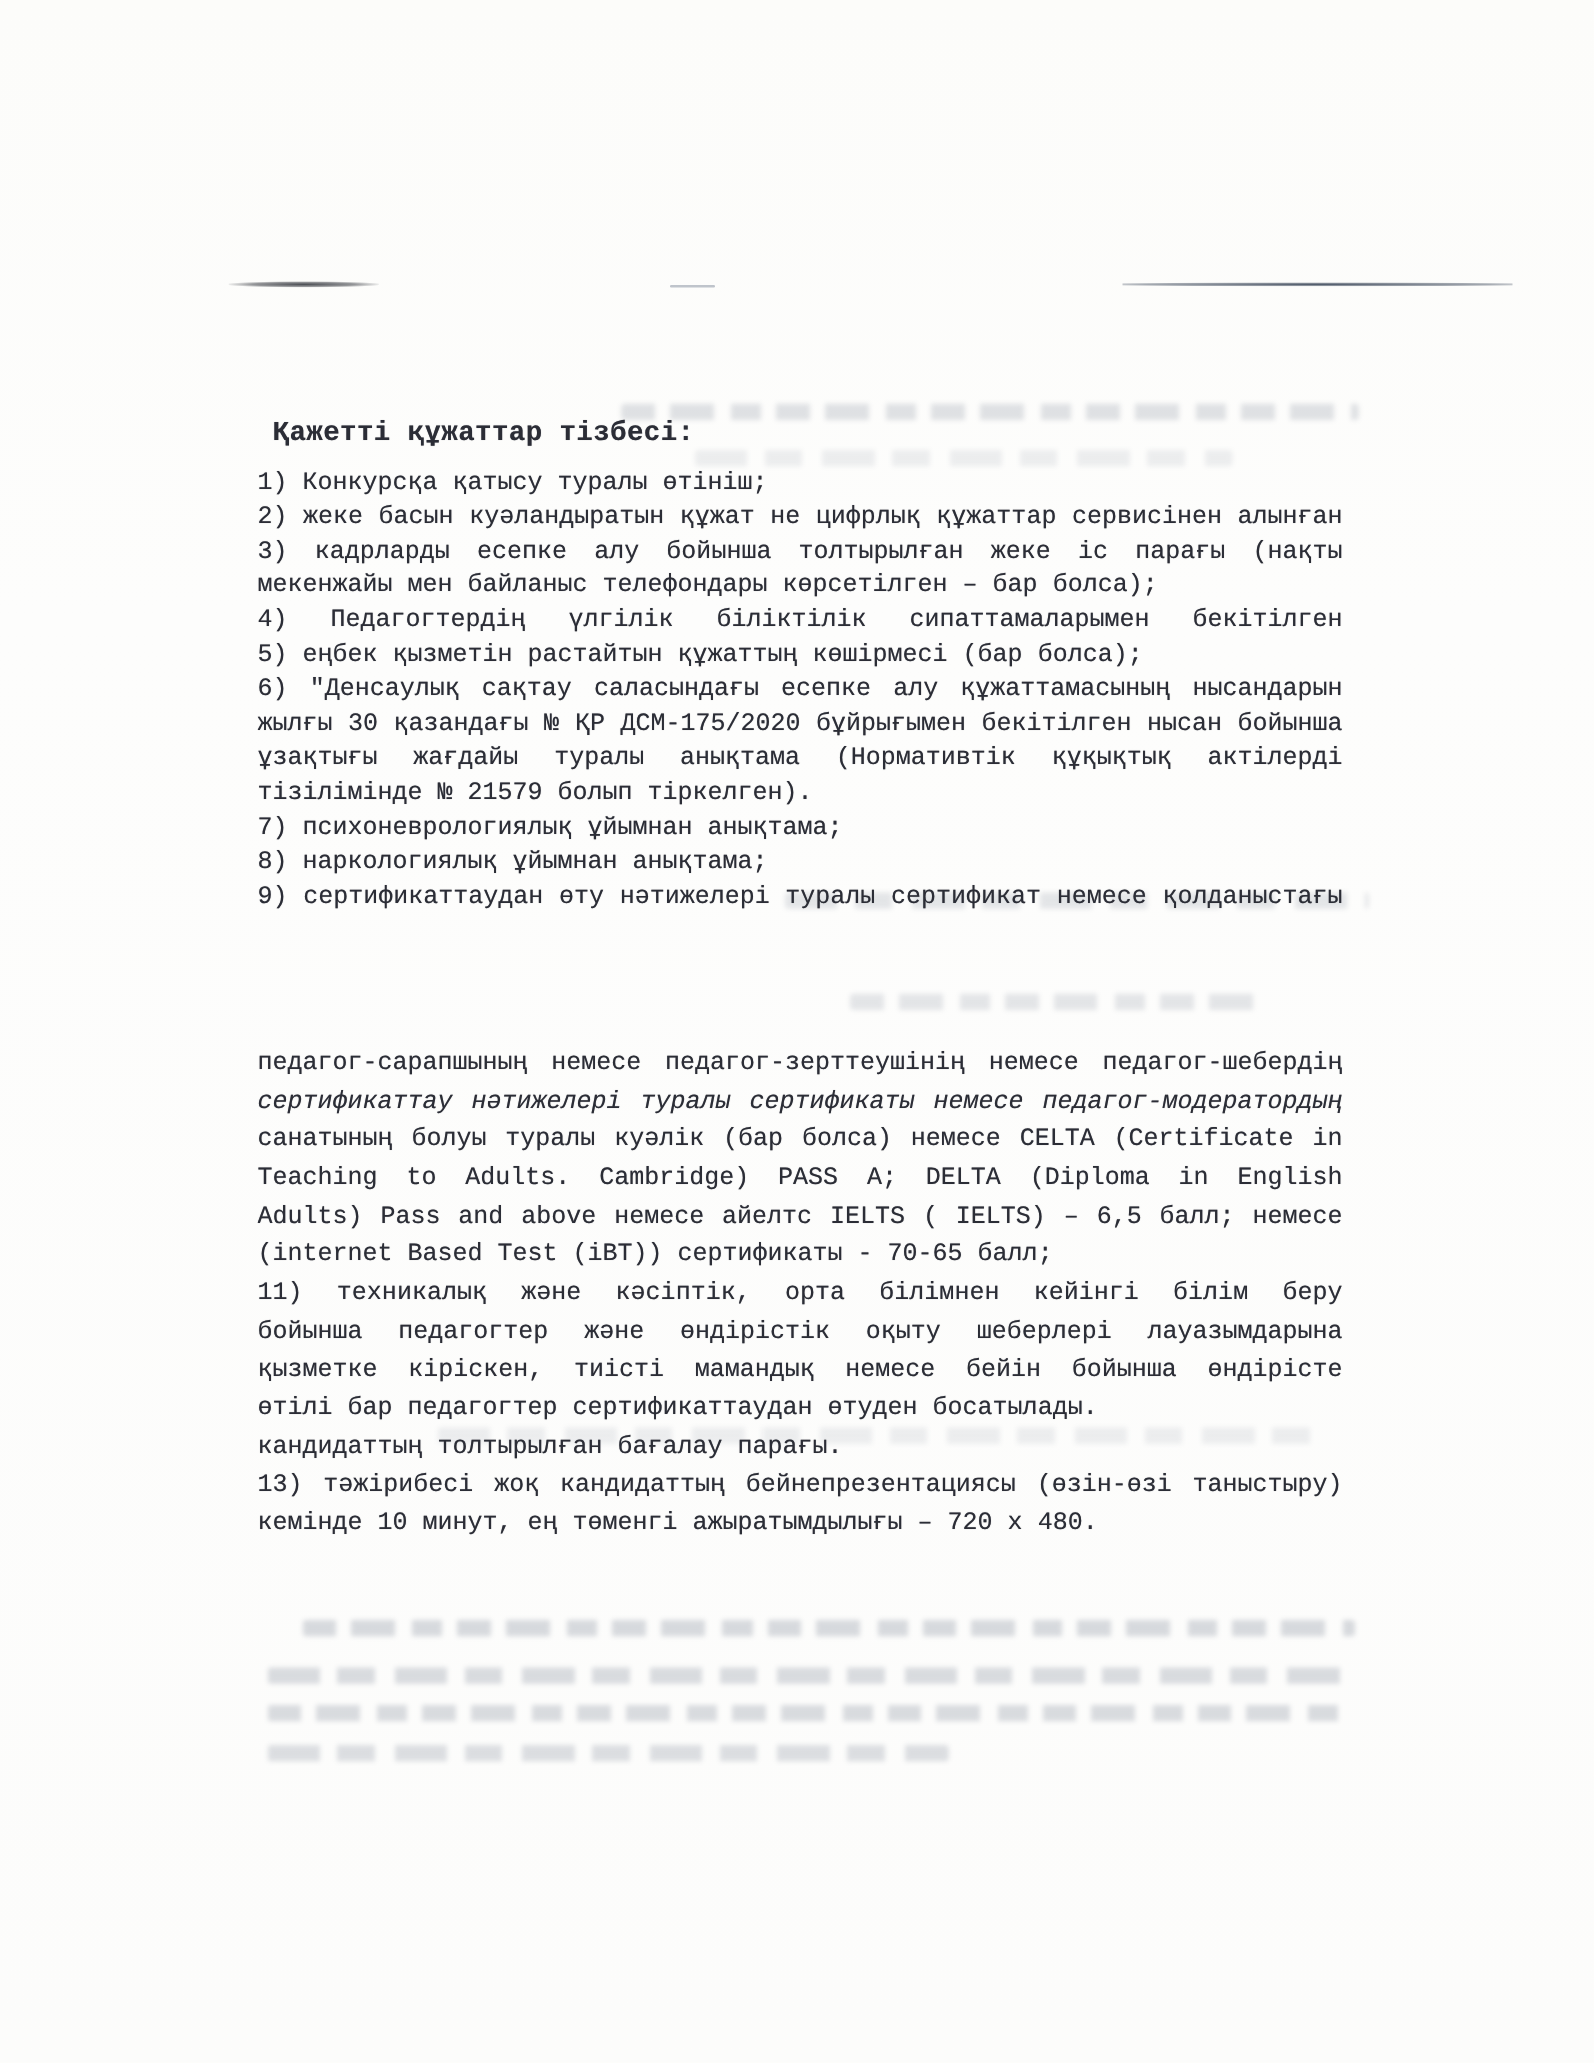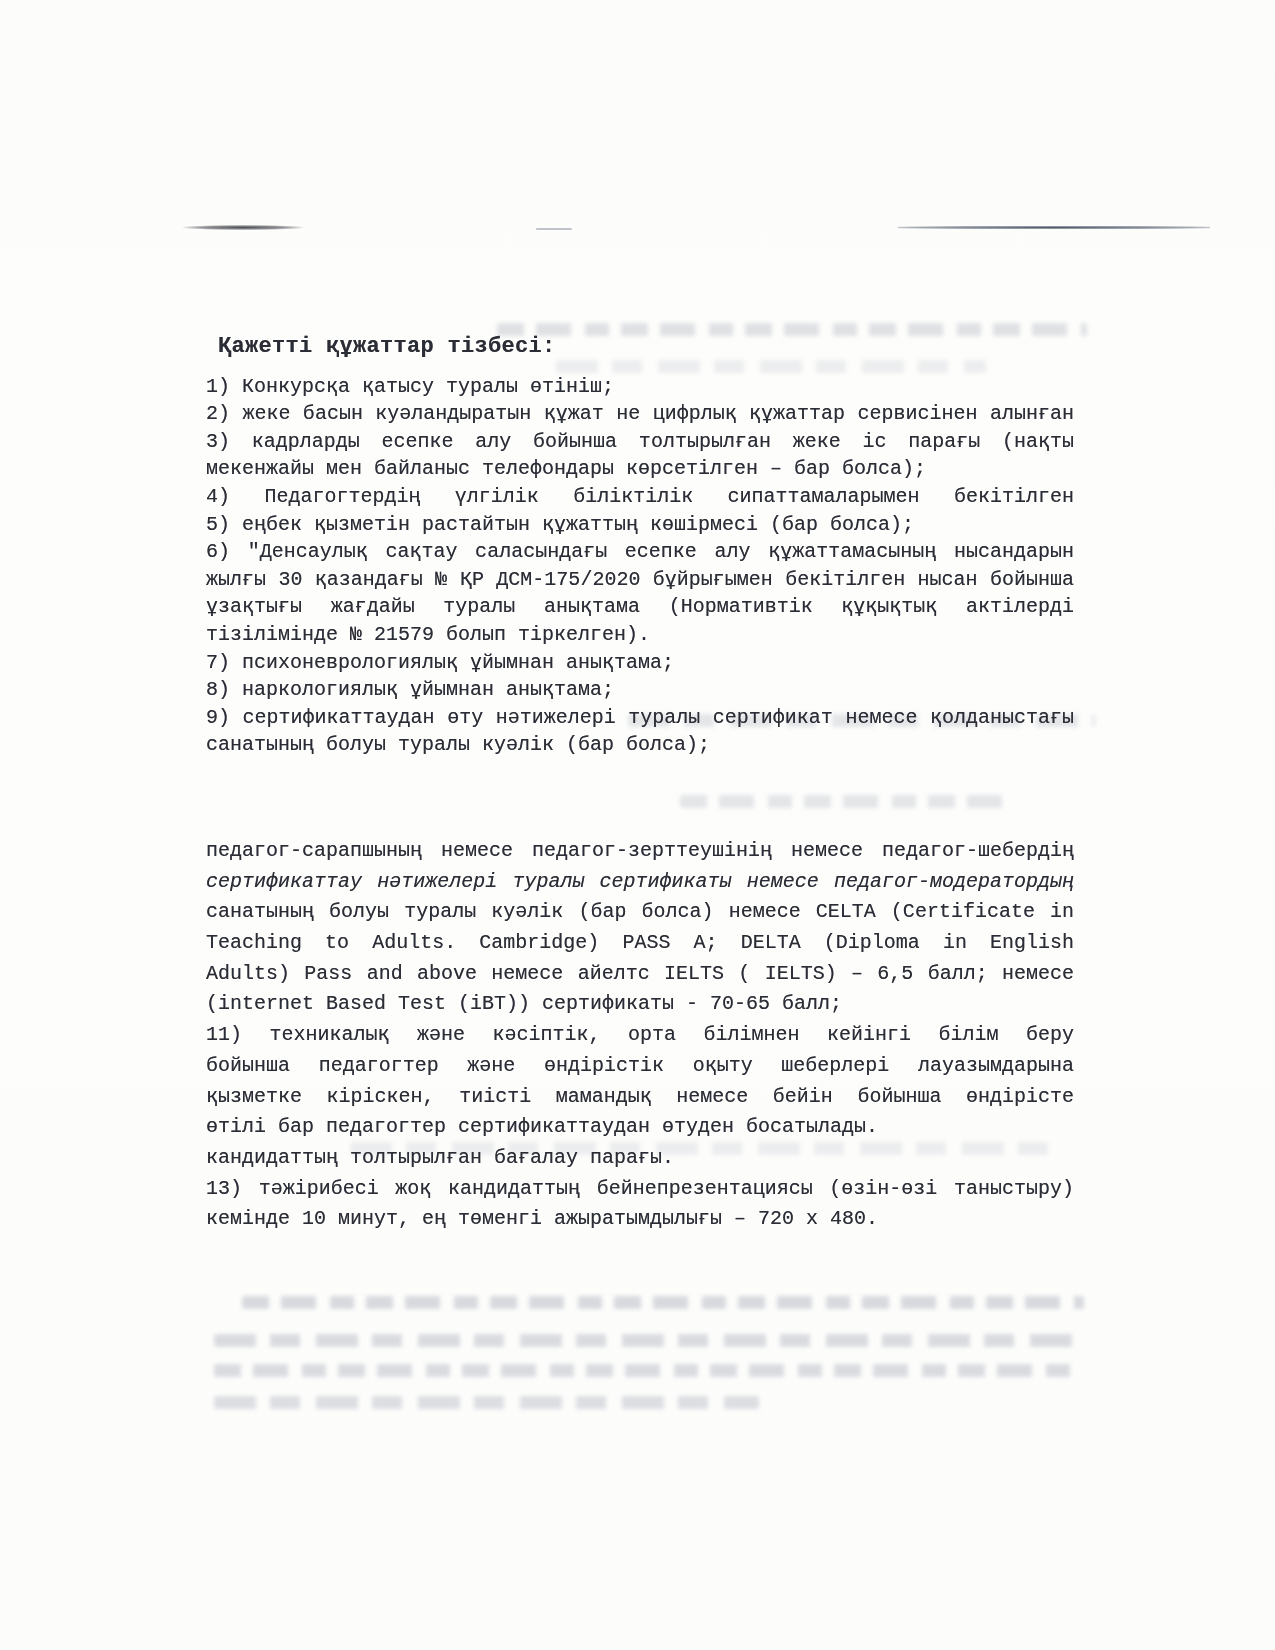--- a/index.html
+++ b/index.html
@@ -85,21 +85,20 @@
     <div class="line">мекенжайы мен байланыс телефондары көрсетілген – бар болса);</div>
     <div class="line j">4) Педагогтердің үлгілік біліктілік сипаттамаларымен бекітілген лауазымға қойылатын</div>
     <div class="line">5) еңбек қызметін растайтын құжаттың көшірмесі (бар болса);</div>
     <div class="line j">6) "Денсаулық сақтау саласындағы есепке алу құжаттамасының нысандарын бекіту туралы"</div>
     <div class="line j">жылғы 30 қазандағы № ҚР ДСМ-175/2020 бұйрығымен бекітілген нысан бойынша</div>
     <div class="line j">ұзақтығы жағдайы туралы анықтама (Нормативтік құқықтық актілерді мемлекеттік тіркеу</div>
     <div class="line">тізілімінде № 21579 болып тіркелген).</div>
     <div class="line">7) психоневрологиялық ұйымнан анықтама;</div>
     <div class="line">8) наркологиялық ұйымнан анықтама;</div>
     <div class="line j">9) сертификаттаудан өту нәтижелері туралы сертификат немесе қолданыстағы біліктілік</div>
-    <div class="line">санатының болуы туралы куәлік (бар болса);</div>
   </div>
 
   <div id="secB" class="sec">
     <div class="line j">педагог-сарапшының немесе педагог-зерттеушінің немесе педагог-шебердің біліктілік</div>
     <div class="line j i">сертификаттау нәтижелері туралы сертификаты немесе педагог-модератордың немесе</div>
     <div class="line j">санатының болуы туралы куәлік (бар болса) немесе CELTA (Certificate in English Language</div>
     <div class="line j">Teaching to Adults. Cambridge) PASS A; DELTA (Diploma in English Language Teaching to</div>
     <div class="line j">Adults) Pass and above немесе айелтс IELTS ( IELTS) – 6,5 балл; немесе тойфл TOEFL</div>
     <div class="line">(internet Based Test (iBT)) сертификаты - 70-65 балл;</div>
     <div class="line j">11) техникалық және кәсіптік, орта білімнен кейінгі білім беру ұйымдарында арнайы пәндер</div>

